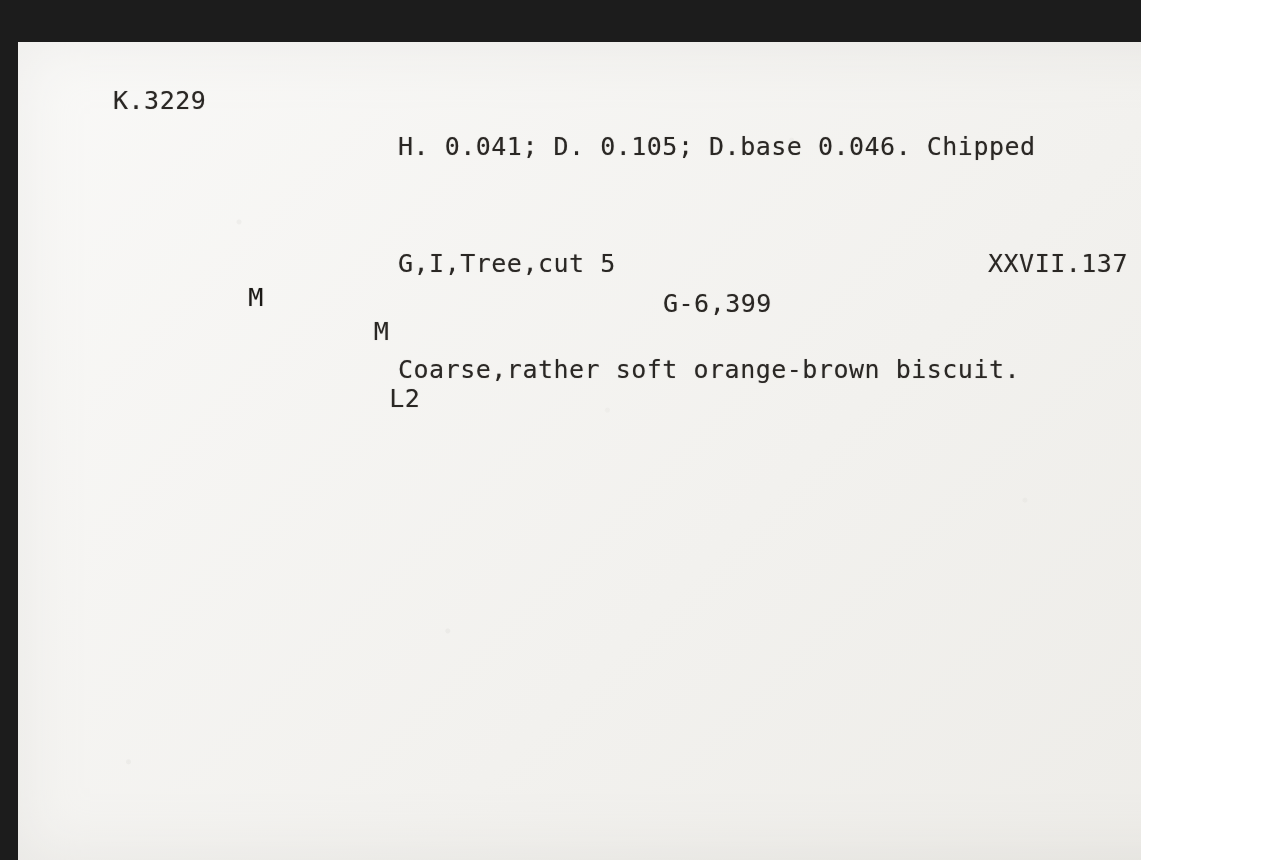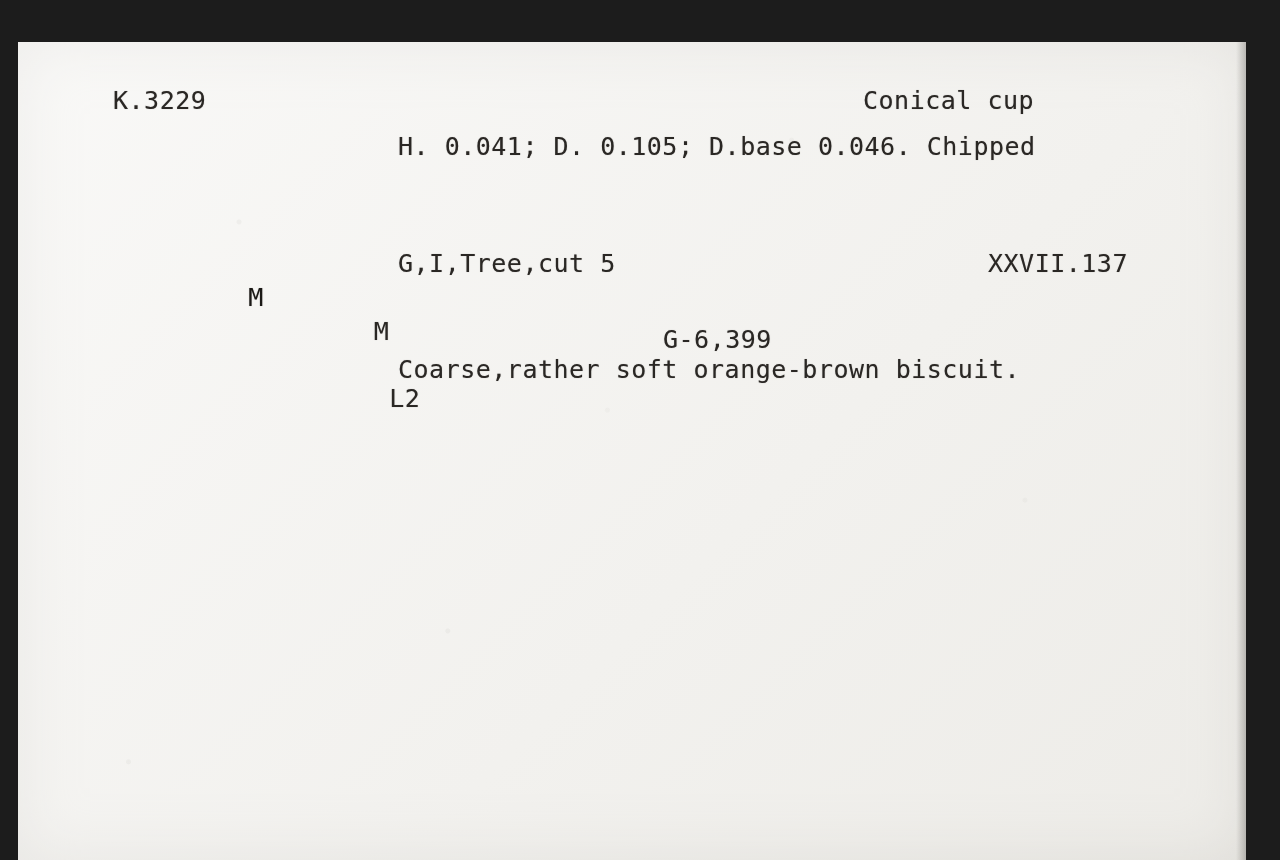--- a/index.html
+++ b/index.html
@@ -2,21 +2,21 @@
 <html><head>
 <meta charset="utf-8">
 <style>
   html, body {
     margin: 0;
     padding: 0;
     background: #ffffff;
   }
   .page {
     position: relative;
-    width: 1280px;
+    width: 1141px;
     height: 860px;
     background: #1c1c1c;
     overflow: hidden;
     font-family: "DejaVu Sans Mono", monospace;
   }
   
   .card {
     position: absolute;
     left: 18px;
     top: 42px;
@@ -62,21 +62,21 @@
   }
 
   
   .accession   { left: 95px;  top: 42px; }
   .objtitle    { left: 845px; top: 42px; }
   .dims        { left: 380px; top: 88px; }
   .dims2       { left: 380px; top: 138px; }
   .sitecode    { left: 138px; top: 205px; }
   .decoration  { left: 380px; top: 205px; }
   .museumno    { left: 970px; top: 205px; }
-  .negative    { left: 645px; top: 245px; margin-top: 36px; }
+  .negative    { left: 645px; top: 245px; }
   .fabric      { left: 380px; top: 311px; }
 
   
   .handwritten {
     position: absolute;
     left: 400px;
     top: 246px;
     width: 86px;
     height: 56px;
   }
@@ -114,21 +114,20 @@
   }
 </style>
 </head>
 <body>
 
 <div class="page">
   <div class="card">
 
     <div class="typed accession">K.3229</div>
 
-    <div class="typed objtitle">Conical cup</div>
 
     <div class="typed dims">H. 0.041; D. 0.105; D.base 0.046. Chipped</div>
 
 
     <div class="typed sitecode">
       <span class="overstrike">
         <span class="under">M</span>
         <span class="over">M</span>
       </span><span>L2</span>
     </div>

